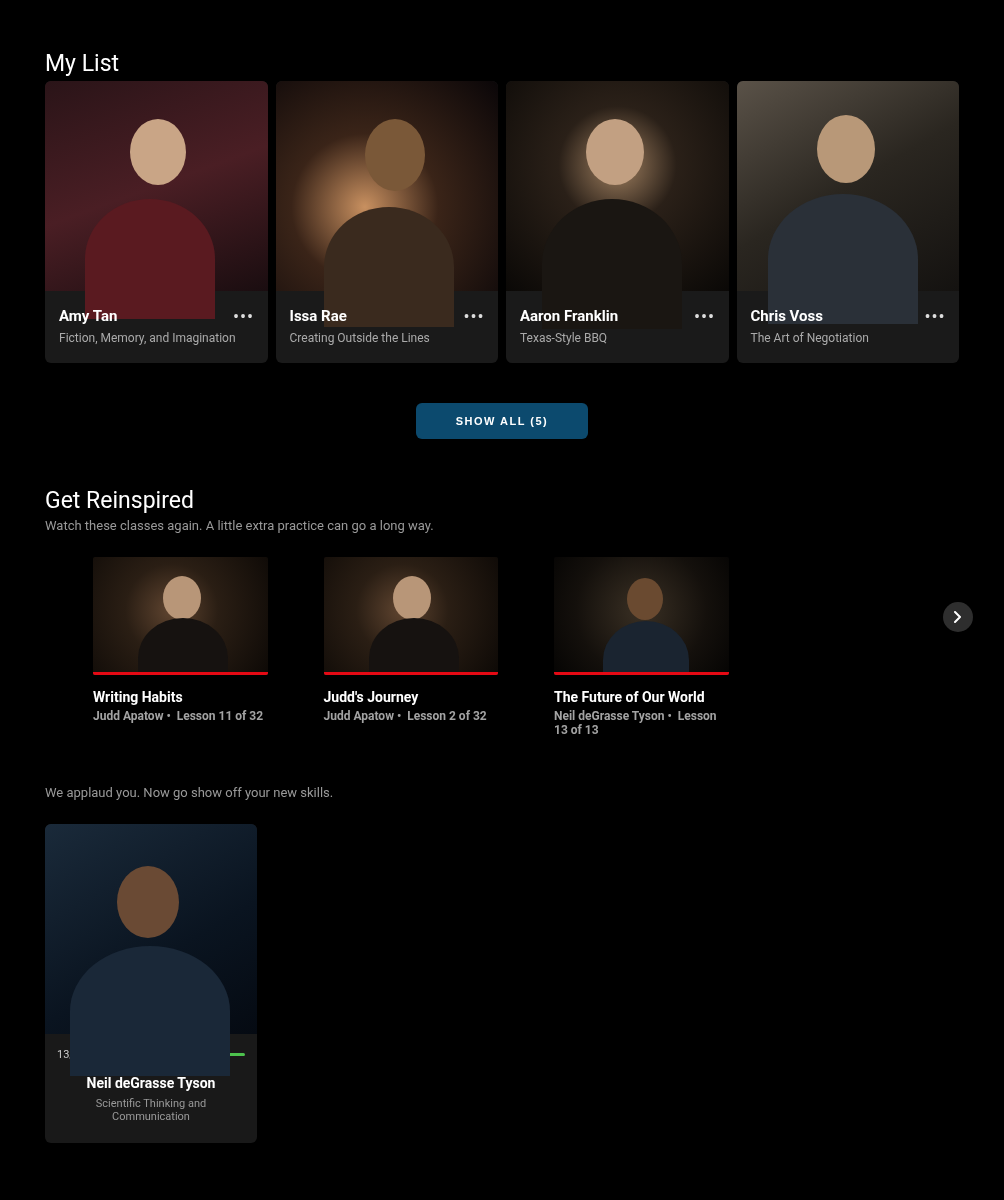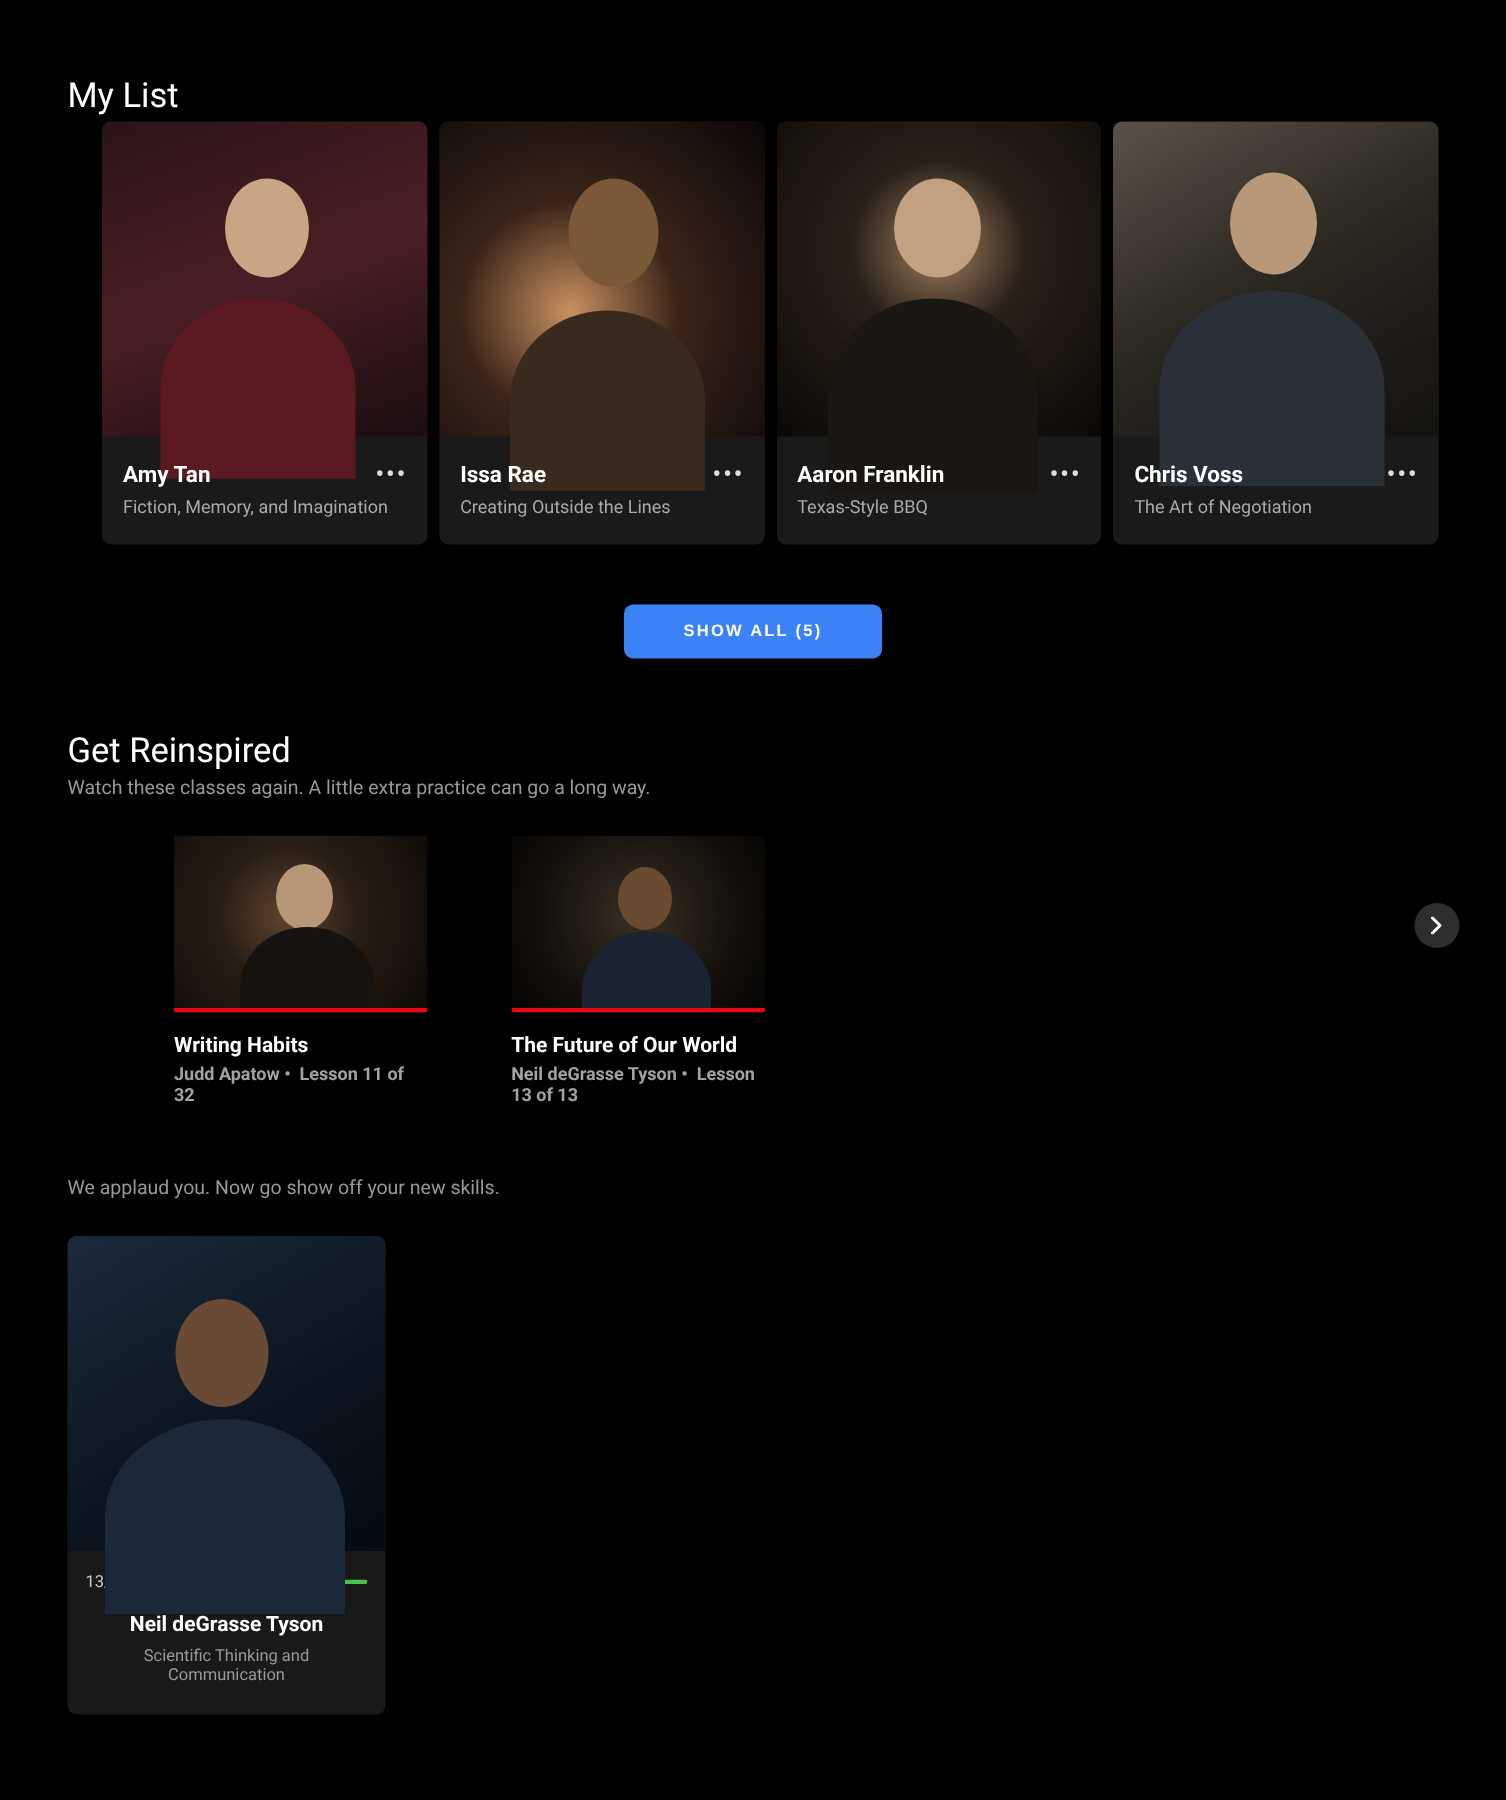--- a/index.html
+++ b/index.html
@@ -19,21 +19,20 @@
   .section-subtitle {
     font-size: 13px;
     color: #999;
     margin-bottom: 24px;
   }
   .card-row {
     display: grid;
     grid-template-columns: repeat(4, 1fr);
     gap: 8px;
     position: relative;
-    margin-left: 23px;
   }
   .card {
     background: #1a1a1a;
     border-radius: 6px;
     overflow: hidden;
     cursor: pointer;
   }
   .card-img {
     width: 100%;
     height: 210px;
@@ -67,21 +66,21 @@
     color: #ddd;
     font-size: 18px;
     letter-spacing: 1px;
   }
   .show-all-wrap {
     display: flex;
     justify-content: center;
     margin-top: 40px;
   }
   .show-all-btn {
-    background: #3b82f6;
+    background: #0c4a6e;
     color: #fff;
     border: none;
     padding: 12px 40px;
     border-radius: 6px;
     font-size: 11px;
     font-weight: 700;
     letter-spacing: 1.5px;
     cursor: pointer;
   }
   .lesson-card {
@@ -302,20 +301,35 @@
         <div class="progress-bar" style="width:100%"></div>
       </div>
       <div class="lesson-title">Writing Habits</div>
       <div class="lesson-meta">
         <span>Judd Apatow</span> •&nbsp;
         <span>Lesson 11 of 32</span>
       </div>
     </div>
 
 
+    <div class="lesson-card">
+      <div class="lesson-img">
+        <div class="portrait p-judd">
+          <div class="head" style="left:40%;top:16%;width:38px;height:44px;background:#b89678;"></div>
+          <div class="body-shape" style="left:26%;top:52%;width:90px;height:80px;background:#161210;"></div>
+        </div>
+        <div class="progress-track"></div>
+        <div class="progress-bar" style="width:100%"></div>
+      </div>
+      <div class="lesson-title">Judd's Journey</div>
+      <div class="lesson-meta">
+        <span>Judd Apatow</span> •&nbsp;
+        <span>Lesson 2 of 32</span>
+      </div>
+    </div>
 
     <div class="lesson-card">
       <div class="lesson-img">
         <div class="portrait p-neil">
           <div class="head" style="left:42%;top:18%;width:36px;height:42px;background:#6a4a30;"></div>
           <div class="body-shape" style="left:28%;top:54%;width:86px;height:78px;background:#1a2430;"></div>
         </div>
         <div class="progress-track"></div>
         <div class="progress-bar" style="width:100%"></div>
       </div>

